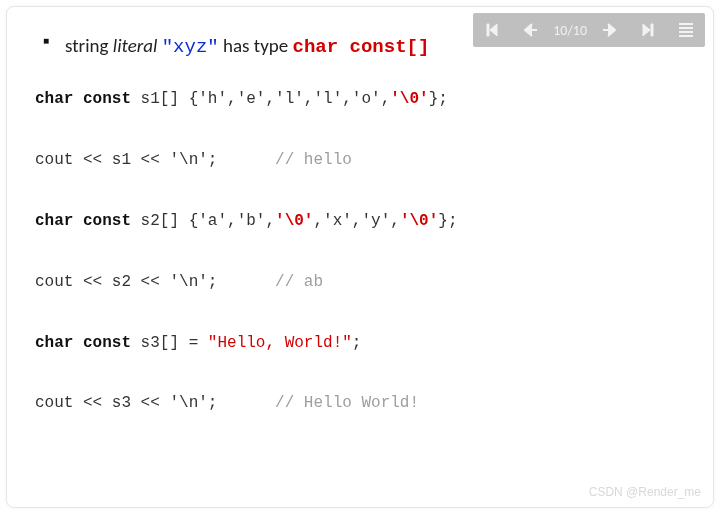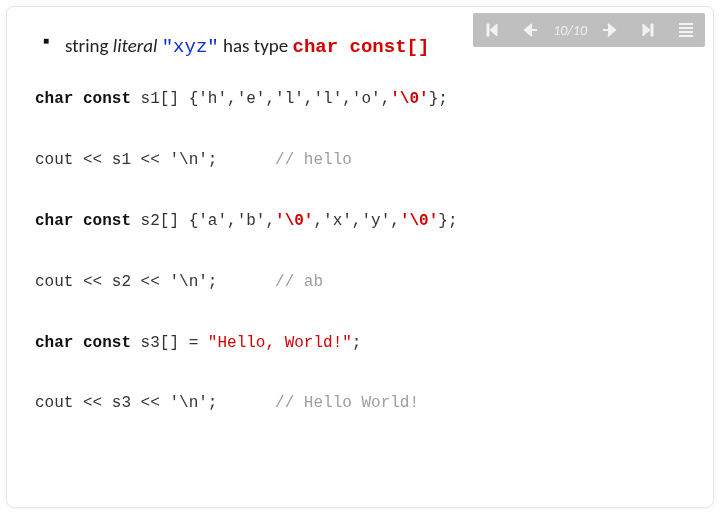--- a/index.html
+++ b/index.html
@@ -16,21 +16,20 @@
     box-shadow: 0 0 4px rgba(0,0,0,0.05);
     padding: 24px 28px 20px 28px;
     overflow:hidden;
   }
   .toolbar {
     position:absolute; top:6px; right:8px;
     display:flex; align-items:center;
     background:#bfbfbf;
     height:34px;
     border-radius:2px;
-    font-style:italic;
   }
   .tb-btn {
     display:flex; align-items:center; justify-content:center;
     width:38px; height:34px;
     color:#f2f2f2;
   }
   .tb-btn svg { stroke:#f2f2f2; fill:#f2f2f2; }
   .tb-page {
     color:#f0f0f0; font-size:14px; padding:0 4px;
     font-family: Calibri, Arial, sans-serif;
@@ -118,13 +117,14 @@
 <span>cout &lt;&lt; s1 &lt;&lt; '\n';      </span><span class="cmt">// hello</span>
 
 <span class="kw">char const</span><span> s2[] {'a','b',</span><span class="redc">'\0'</span><span>,'x','y',</span><span class="redc">'\0'</span><span>};</span>
 
 <span>cout &lt;&lt; s2 &lt;&lt; '\n';      </span><span class="cmt">// ab</span>
 
 <span class="kw">char const</span><span> s3[] = </span><span class="redstr">"Hello, World!"</span><span>;</span>
 
 <span>cout &lt;&lt; s3 &lt;&lt; '\n';      </span><span class="cmt">// Hello World!</span></pre>
 
+  <div class="watermark">CSDN @Render_me</div>
 </div>
 
 </body></html>

